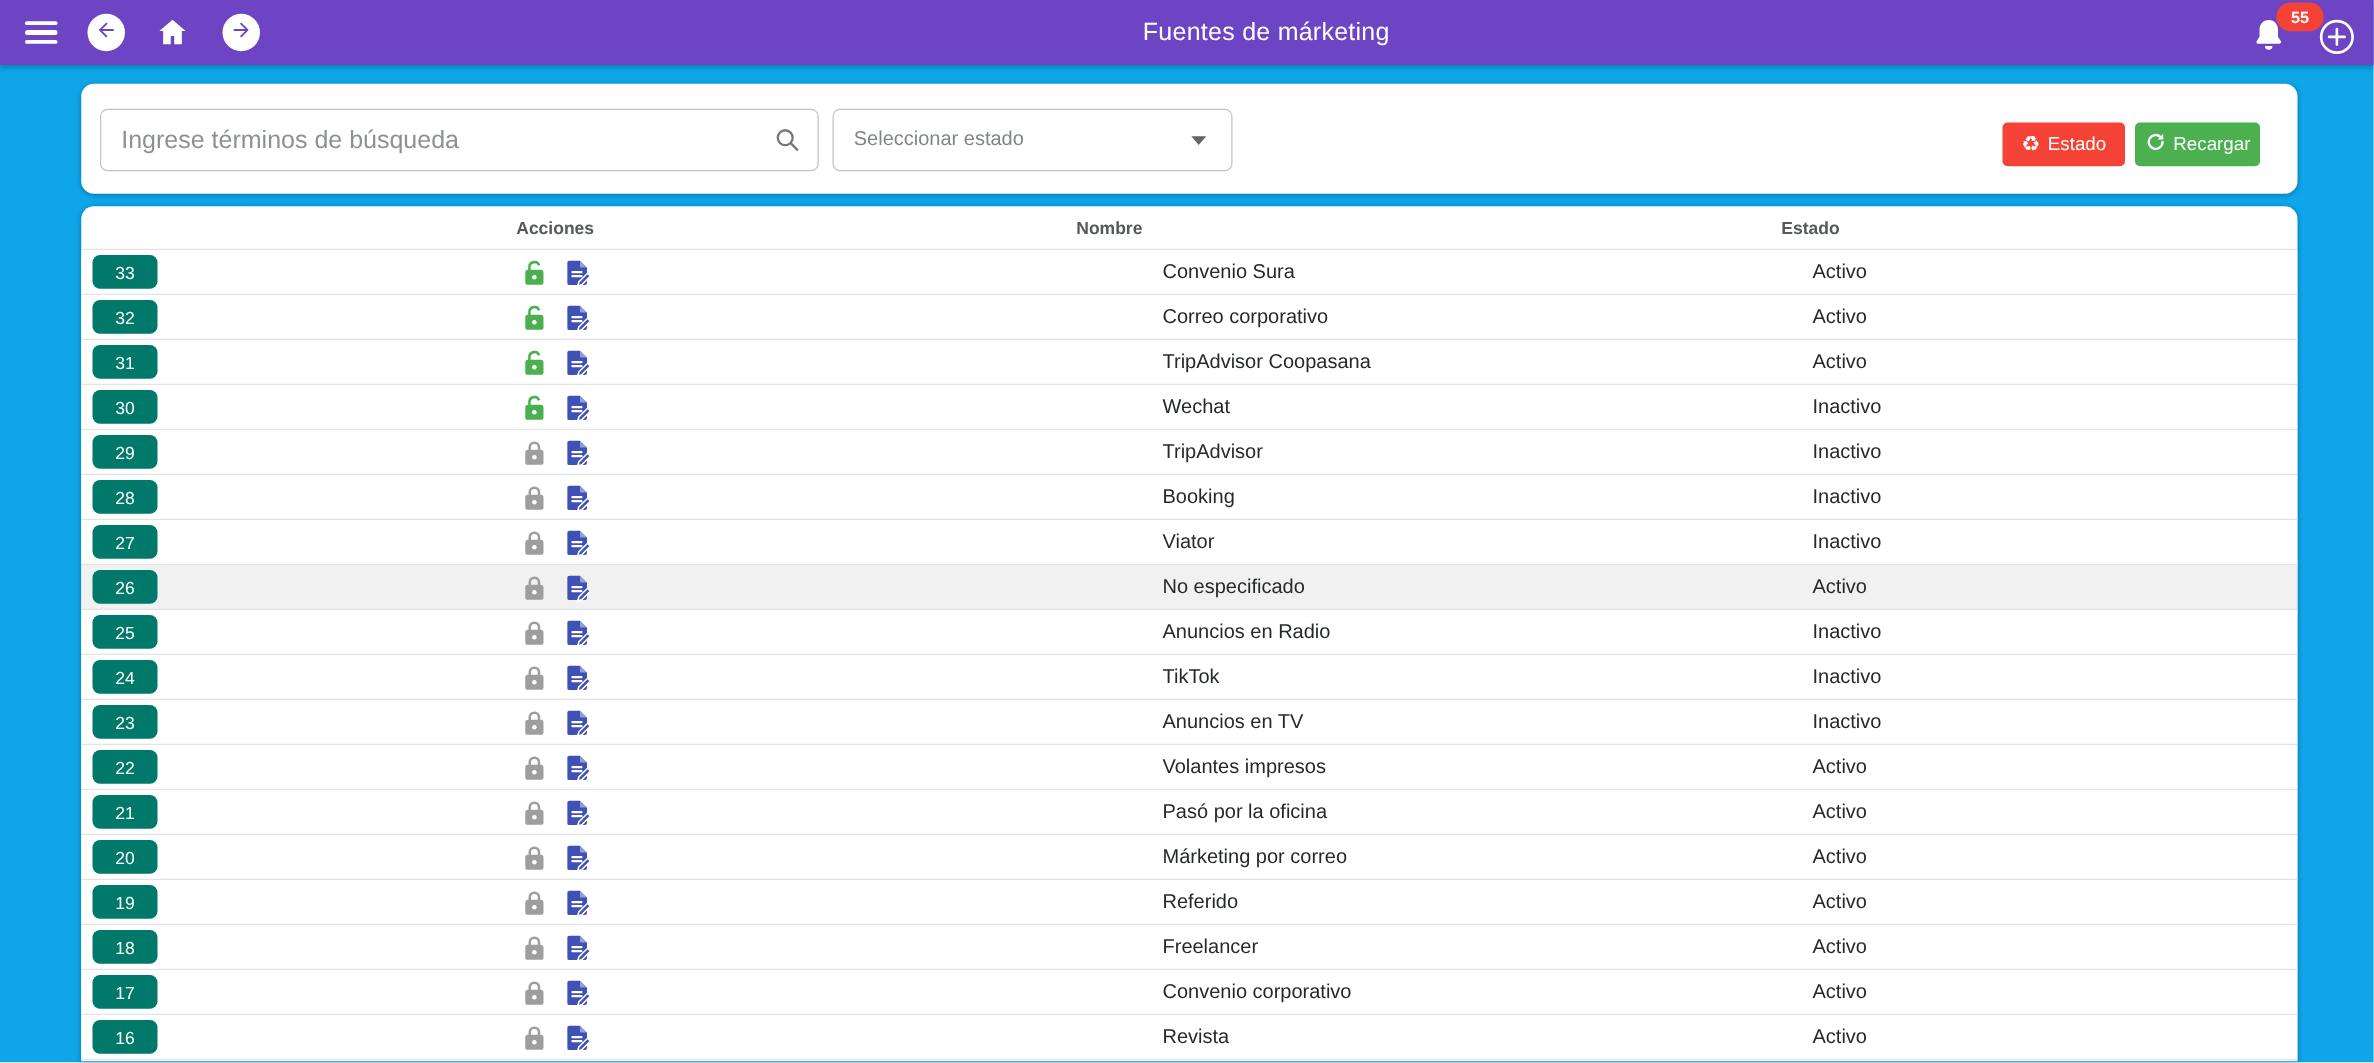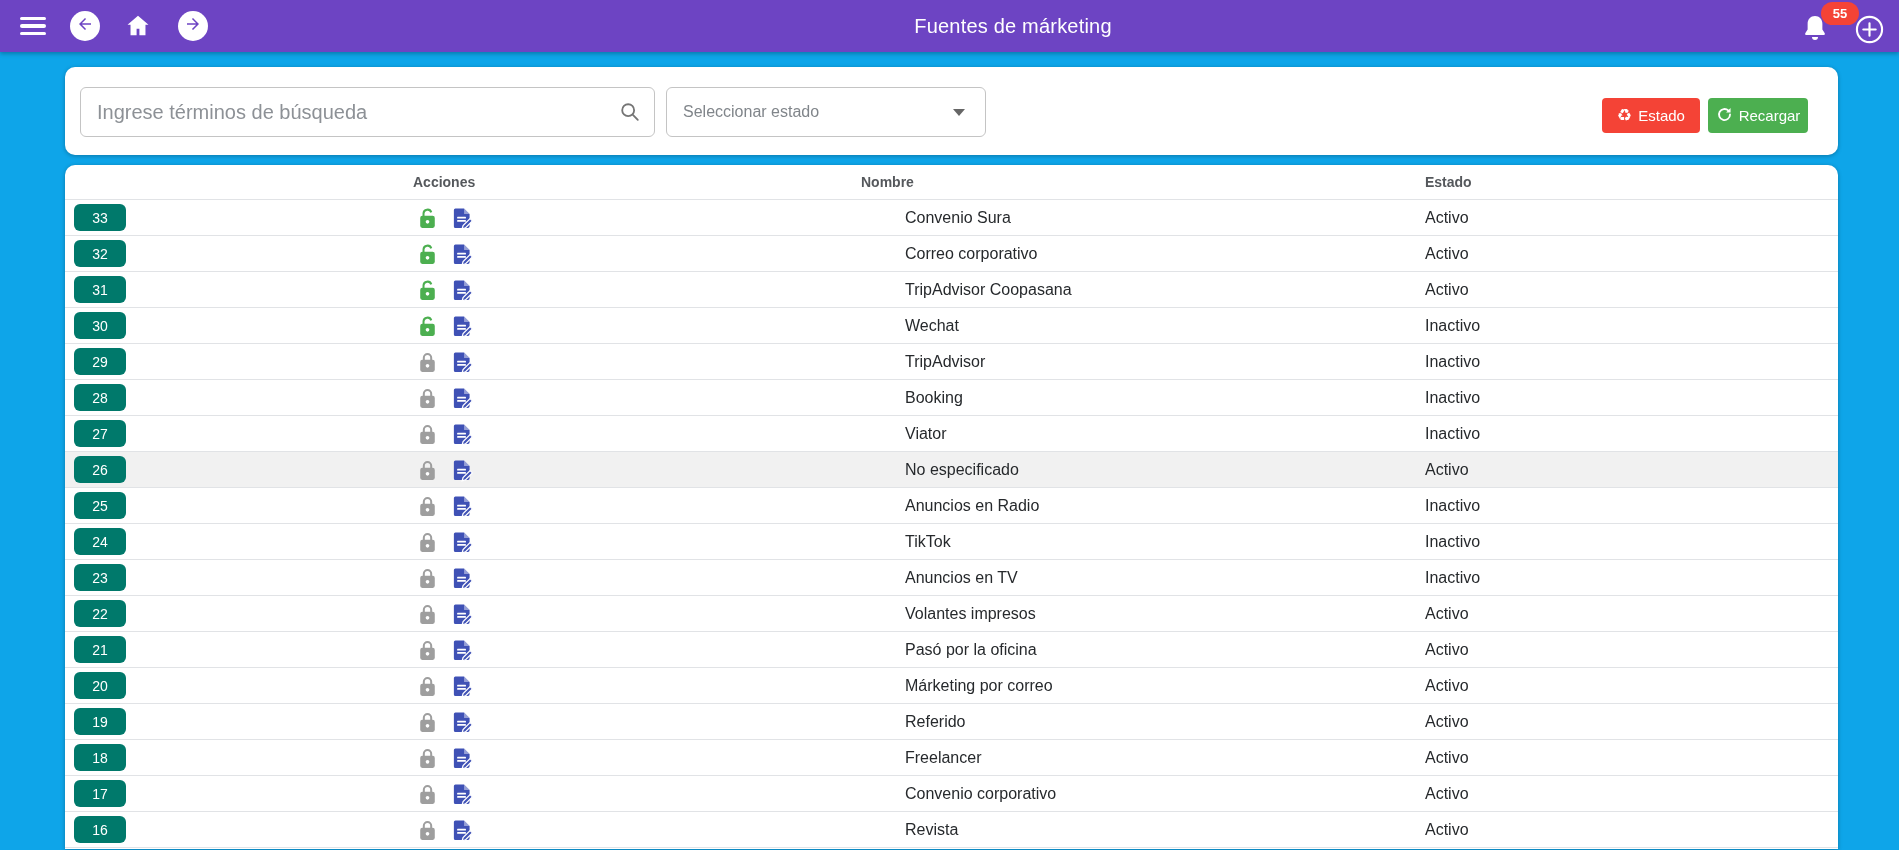--- a/index.html
+++ b/index.html
@@ -71,21 +71,21 @@
   .trow{position:relative;height:36px;border-bottom:1px solid #e1e3e6;background:#fff;cursor:pointer;}
   .trow.highlight{background:var(--active-row-bg);}
   .id-badge{position:absolute;left:9px;top:4px;width:52px;height:27px;background:var(--badge-bg);
     border-radius:6px;color:#fff;font-size:14px;display:flex;align-items:center;justify-content:center;}
   .lock-btn{position:absolute;left:351px;top:7px;width:23px;height:23px;cursor:pointer;}
   .edit-btn{position:absolute;left:386px;top:7px;width:23px;height:23px;cursor:pointer;}
   .lock-btn svg,.edit-btn svg{width:23px;height:23px;display:block;}
   .lock-open{color:var(--unlocked-icon);}
   .lock-closed{color:var(--locked-icon);}
   .edit-btn{color:var(--edit-icon);}
-  .cell-name,.cell-status{position:absolute;top:0;line-height:36px;font-size:16px;color:#26292c;white-space:nowrap;}
+  .cell-name,.cell-status{position:absolute;top:0;line-height:36px;font-size:16px;color:#26292c;white-space:nowrap;margin-left:25px;}
   .cell-name{left:840px;}
   .cell-status{left:1360px;}
 </style>
 </head>
 <body>
 
 <div class="page">
 
   <div class="appbar">
     <div class="hamburger">

